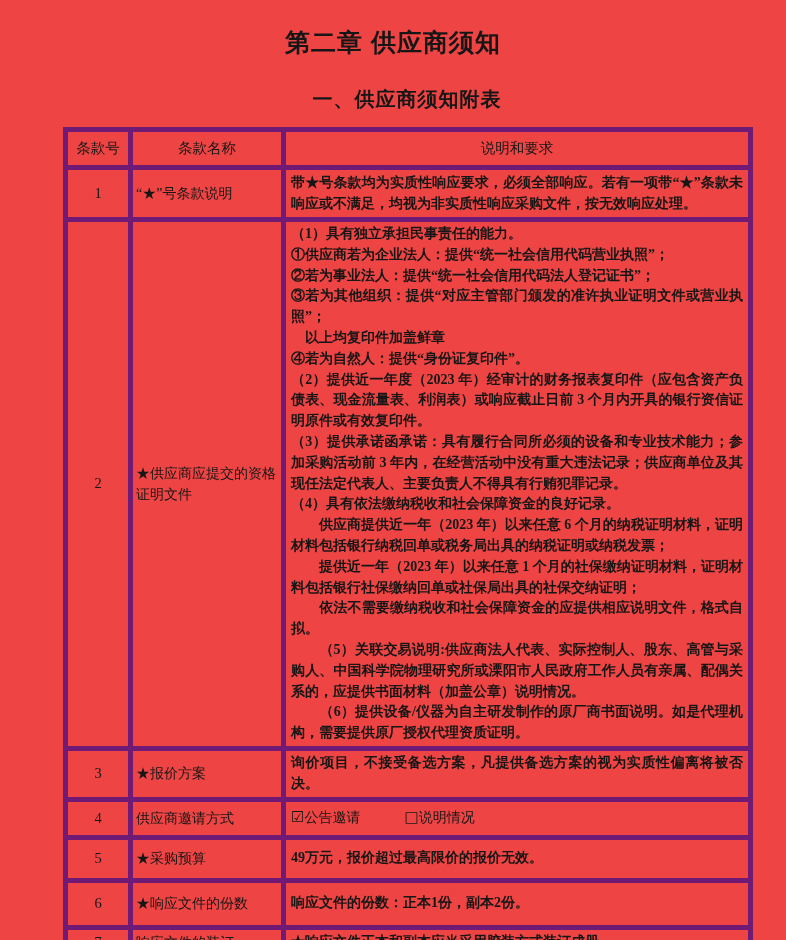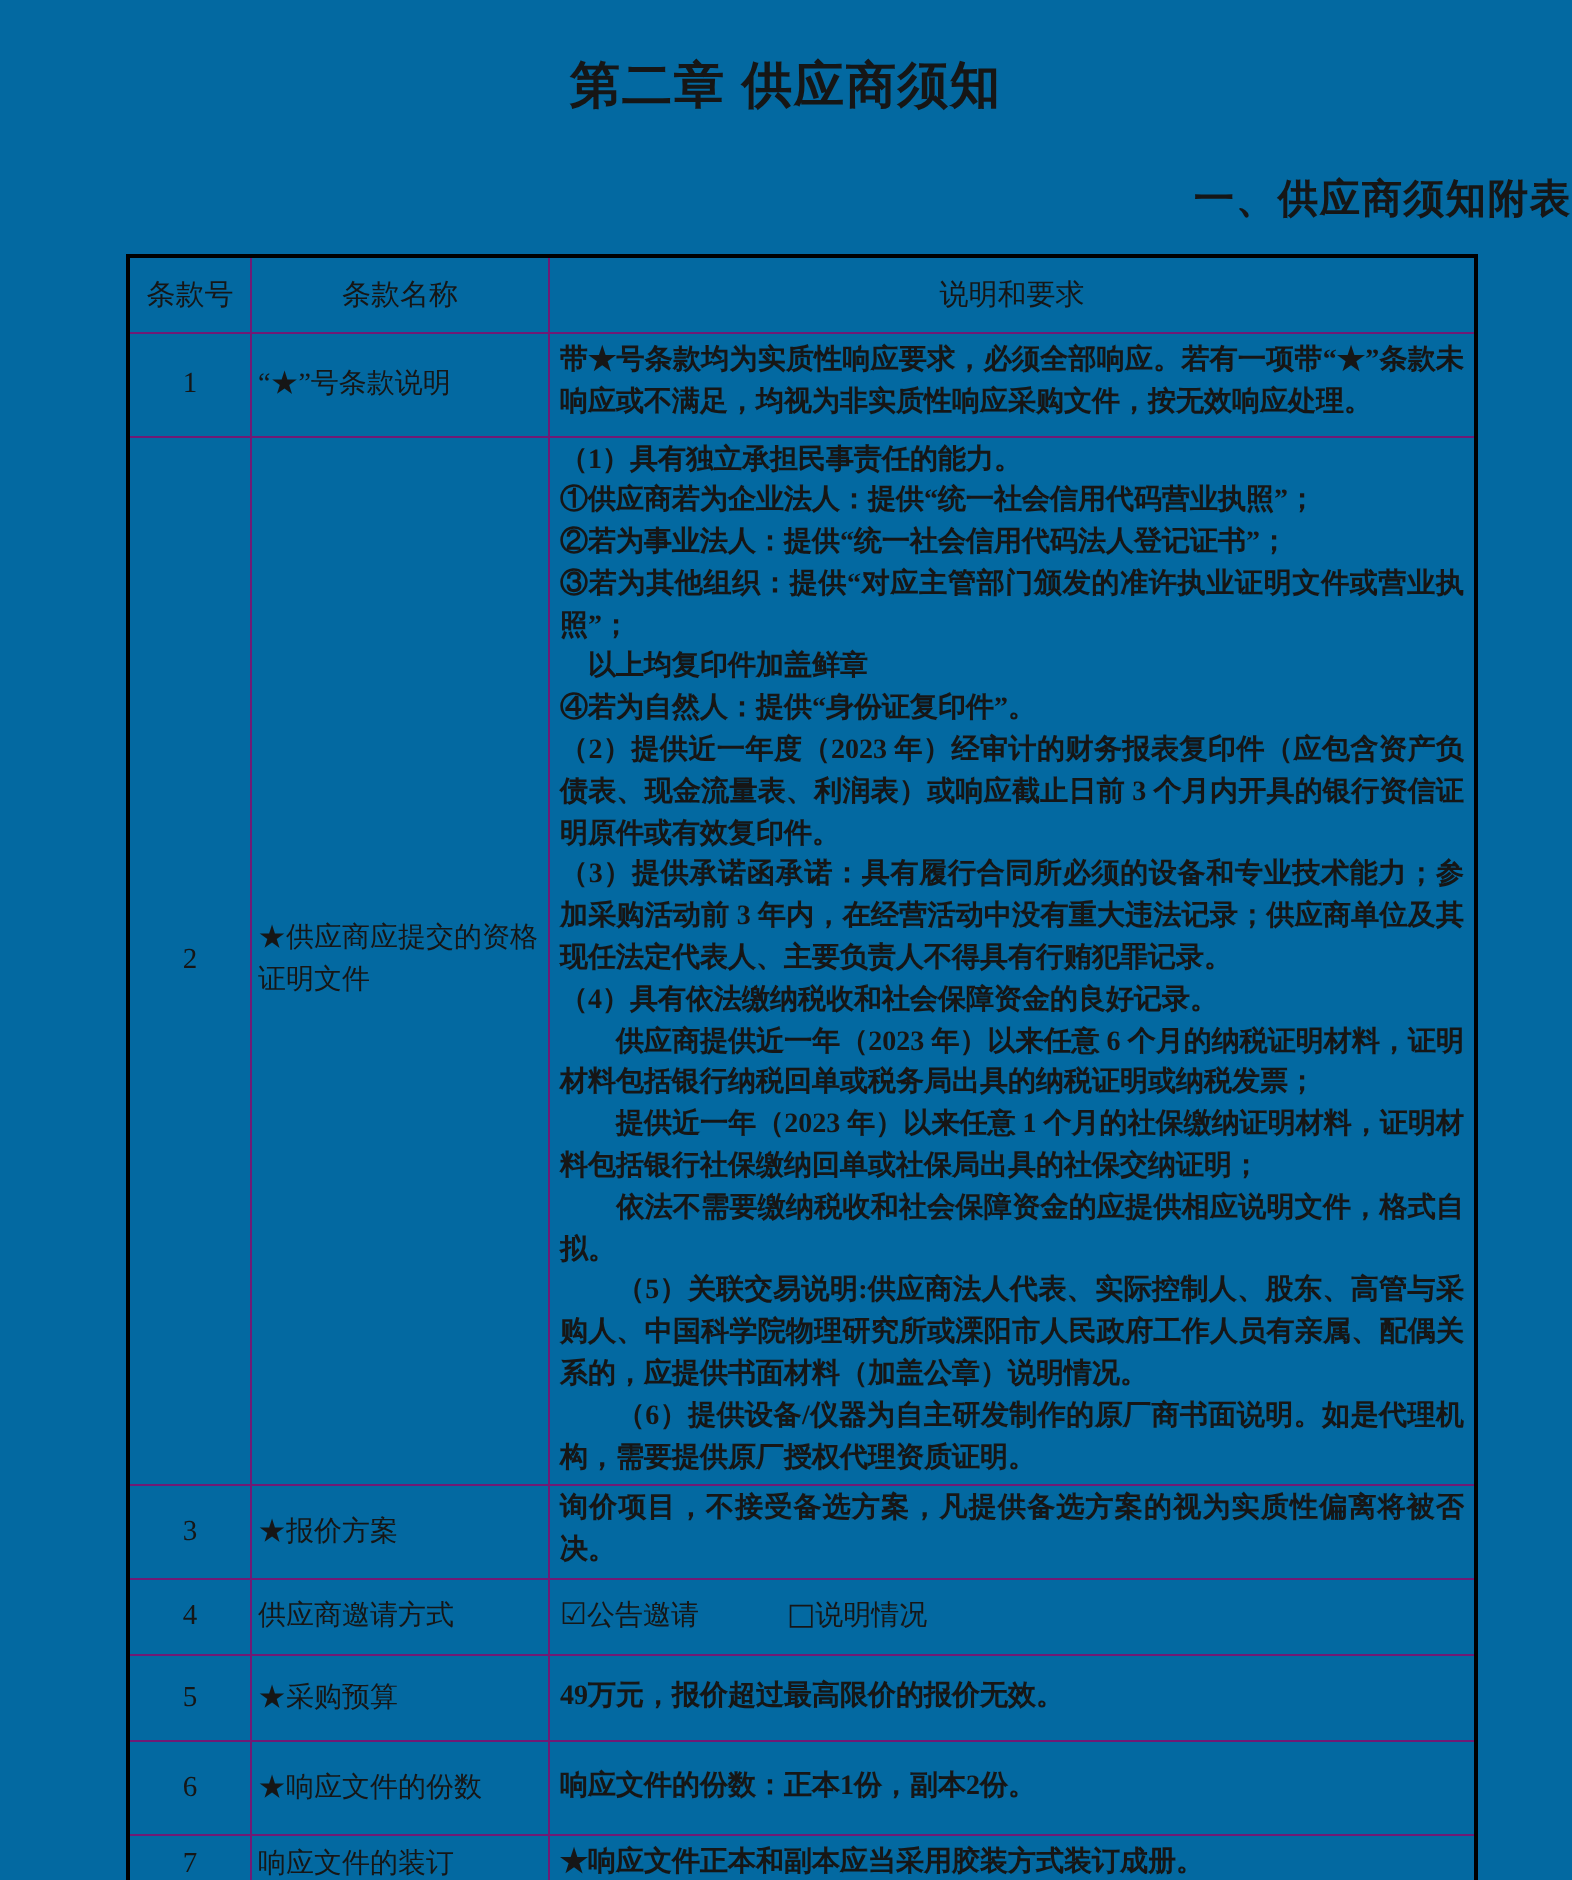--- a/index.html
+++ b/index.html
@@ -6,52 +6,52 @@
     margin: 0;
     padding: 0;
     background: #ffffff;
     color: #161616;
     font-family: "Liberation Serif", "DejaVu Serif", serif;
   }
   .page {
     position: relative;
     width: 786px;
     height: 940px;
-    background: #0369a1;
+    background: #ef4444;
     overflow: hidden;
   }
   .chapter-title {
     margin: 0;
     padding-top: 26px;
     text-align: center;
     font-size: 25px;
     font-weight: bold;
     letter-spacing: 1px;
     font-family: "Liberation Sans", "DejaVu Sans", sans-serif;
   }
   .section-title {
     margin: 0;
     padding-top: 27px;
-    text-align: right;
+    text-align: center;
     font-size: 20px;
     font-weight: bold;
     letter-spacing: 1px;
     font-family: "Liberation Sans", "DejaVu Sans", sans-serif;
     padding-left: 28px;
   }
   table.notice-table {
     border-collapse: collapse;
     table-layout: fixed;
     margin-left: 63px;
     margin-top: 14px;
     width: 664px;
     border: 2px solid #000;
   }
   .notice-table th, .notice-table td {
-    border: 1px solid #701a75;
+    border: 5px solid #701a75;
     font-weight: normal;
     font-size: 14.5px;
     vertical-align: middle;
   }
   .col-no   { width: 58px; }
   .col-name { width: 146px; }
   .col-desc { width: 460px; }
   thead tr { height: 38px; }
   th { text-align: center; }
   td.no-cell {

